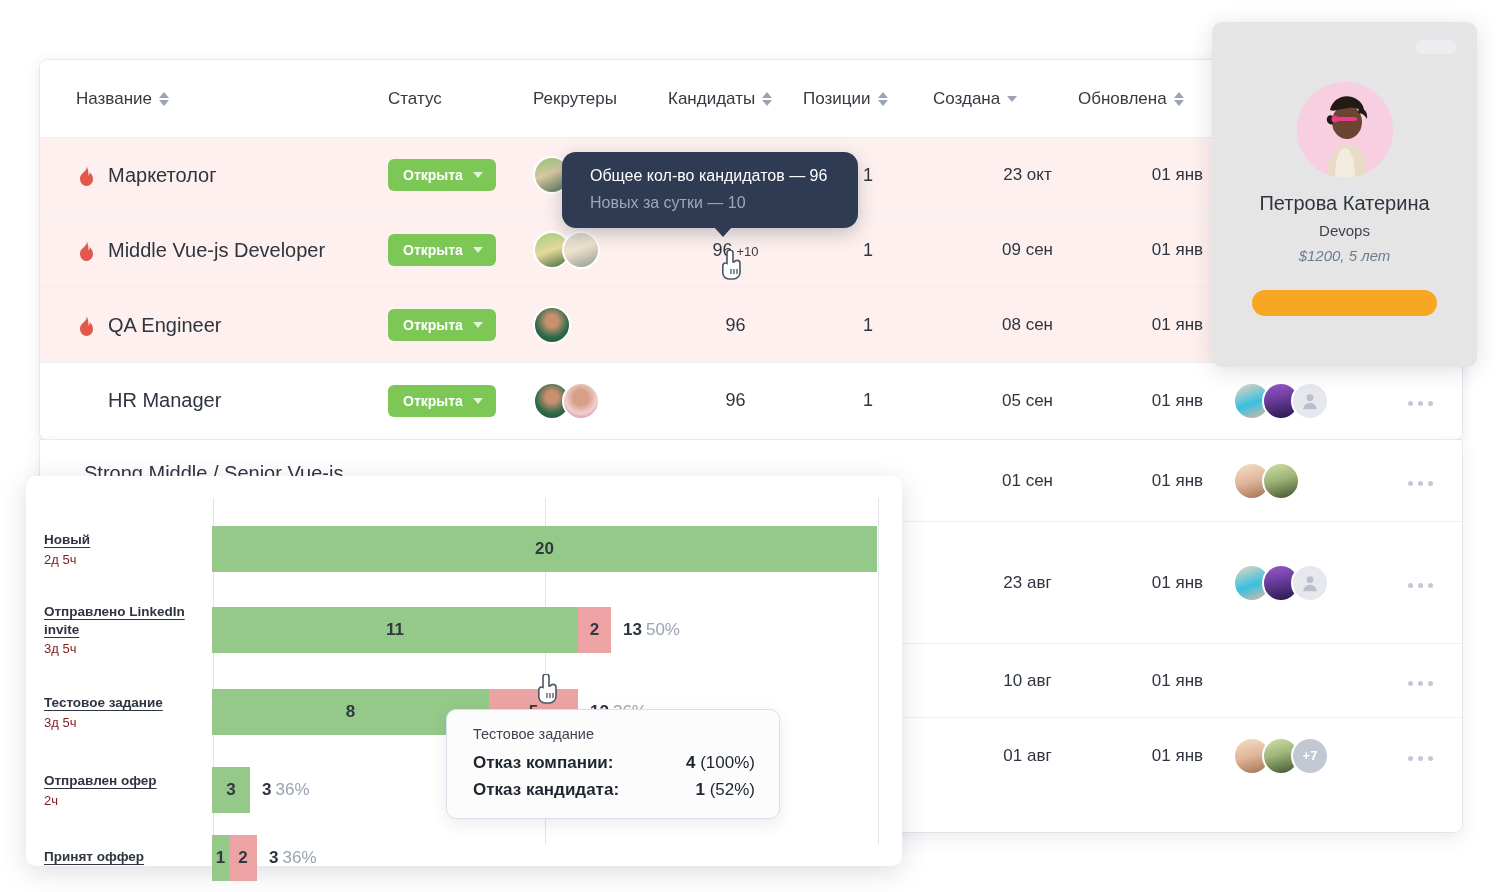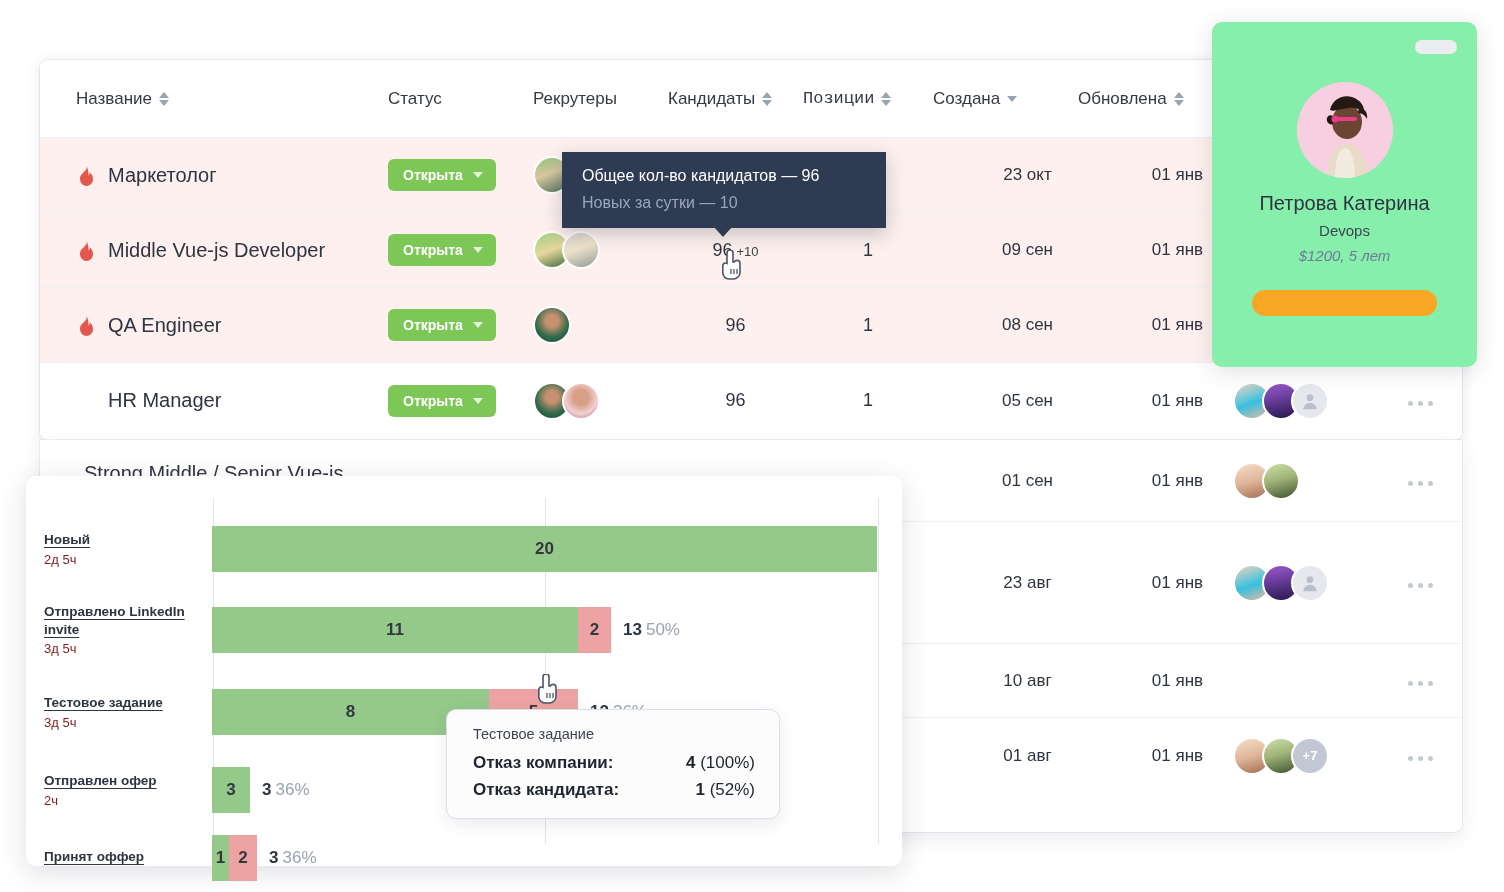--- a/index.html
+++ b/index.html
@@ -53,21 +53,21 @@
   .c-pos    { width: 130px; text-align:center; }
   .c-created{ width: 145px; text-align:center; }
   .c-updated{ width: 155px; text-align:center; }
   .c-team   { width: 145px; }
   .c-more   { width: 84px; text-align:center; }
 
   .hdr-name   { width: 348px; padding-left: 36px; }
   .hdr-status { width: 145px; }
   .hdr-recr   { width: 135px; }
   .hdr-cand   { width: 135px; justify-content:flex-start; }
-  .hdr-pos    { width: 130px; font-family: Liberation Mono, monospace; }
+  .hdr-pos    { width: 130px; }
   .hdr-created{ width: 145px; }
   .hdr-updated{ width: 155px; }
 
   .fire { width:20px; height:22px; flex:none; }
   .title { font-size: 20px; color:#2e3440; white-space:nowrap; }
 
   .badge { display:inline-flex; align-items:center; gap:10px;
            background:#7cc756; color:#fff; font-size:14px; font-weight:600;
            border-radius:6px; padding:8px 13px 8px 15px; }
   .badge .caret { width:0;height:0;border-left:5px solid transparent;border-right:5px solid transparent;
@@ -84,33 +84,33 @@
 
   .num { font-size:18px; color:#2e3440; }
   .plus { font-size:13px; color:#404040; margin-left:4px;text-align:center; }
   .date { font-size:17px; color:#2e3440;margin-left:44px; }
 
   .dots { display:inline-flex; gap:5px; }
   .dots span { width:5px;height:5px;border-radius:50%;background:#c3c9d4; display:block;}
 
   
   .tip-dark {
-    position:absolute; left:562px; top:152px; width:324px;
-    background:#2f3b52; border-radius:0; padding:15px 20px 16px 20px;
+    position:absolute; left:562px; top:152px; width:296px;
+    background:#2f3b52; border-radius:14px; padding:15px 20px 16px 28px;
     box-shadow:0 6px 18px rgba(40,48,70,.25); z-index:40;
   }
   .tip-dark .l1 { color:#fff; font-size:16px; white-space:nowrap; }
   .tip-dark .l2 { color:#9aa6bb; font-size:16px; margin-top:9px; white-space:nowrap; }
   .tip-dark .arrow { position:absolute; left:152px; bottom:-9px; width:18px; height:10px;
                      background:#2f3b52; clip-path: polygon(0 0, 100% 0, 50% 100%); }
 
   
   .profile {
     position:absolute; left:1212px; top:22px; width:265px; height:345px;
-    background:#86efac; border-radius:10px;
+    background:#e5e5e5; border-radius:10px;
     box-shadow:0 4px 22px rgba(60,60,90,.16); z-index:50; overflow:hidden;
   }
   .profile .pill { position:absolute; right:20px; top:18px; width:42px; height:14px;
                    border-radius:8px; background:#ebedf1; }
   .profile .pic { width:96px;height:96px;border-radius:50%; margin:60px auto 0;
                   background:#f6cfdf; overflow:hidden; position:relative; }
   .profile .nm { text-align:center; font-size:20px; color:#2e3440; margin-top:14px; }
   .profile .rl { text-align:center; font-size:15px; color:#3c4450; margin-top:7px; }
   .profile .sal{ text-align:center; font-size:15px; color:#6d7c96; font-style:italic; margin-top:8px; }
   .profile .cta{ width:185px;height:26px;border-radius:13px;background:#f7a723; margin:26px auto 0; }

